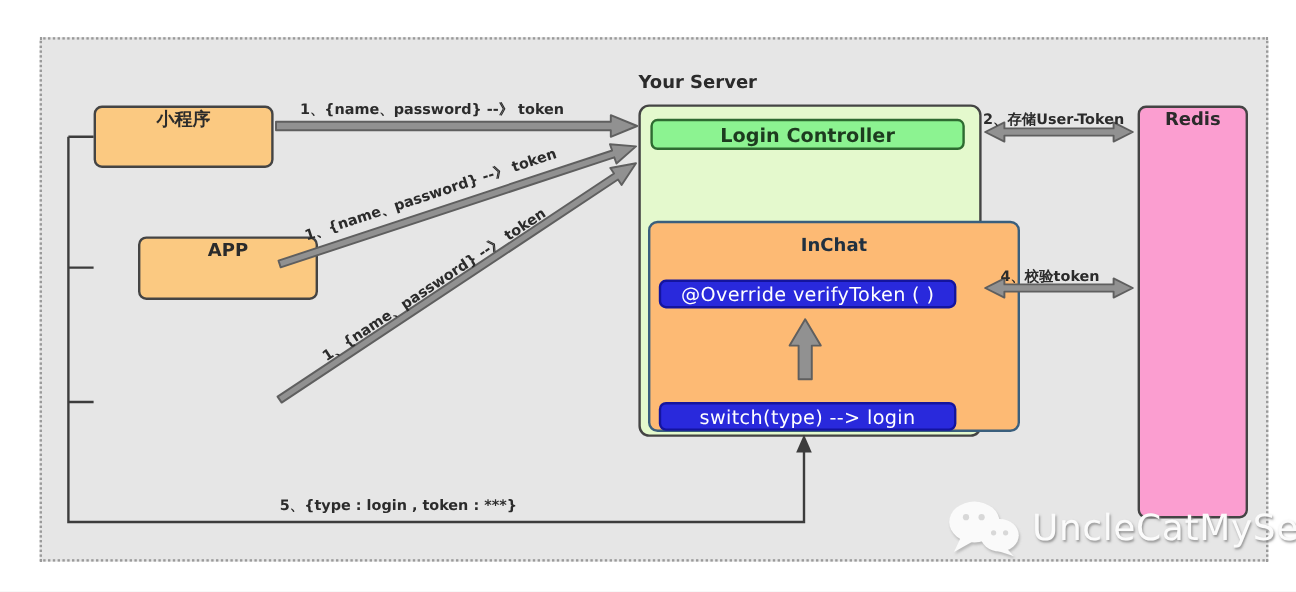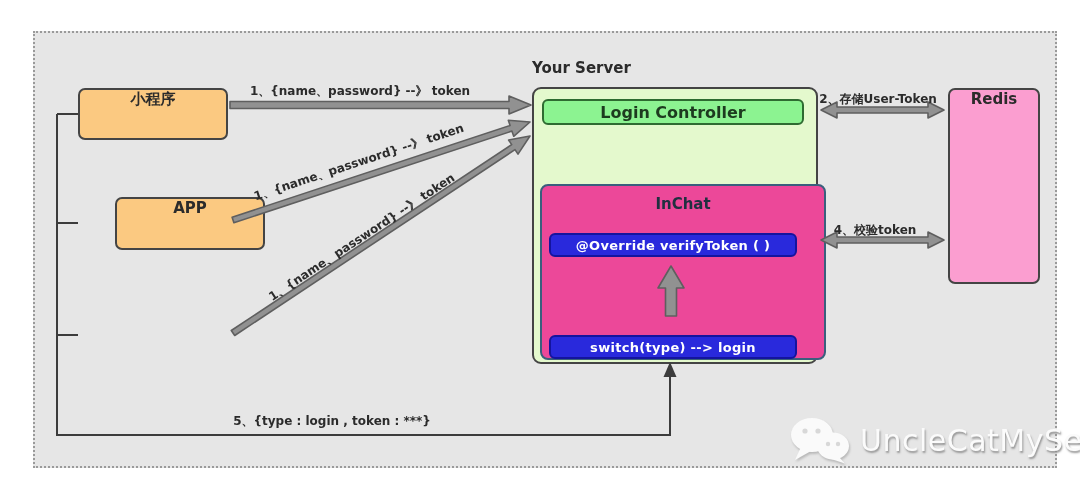--- a/index.html
+++ b/index.html
@@ -16,31 +16,31 @@
   .client-app  { top:197px; height:53px;margin-left:37px; }
   .client-web  { top:309px; height:53px; }
   .server { left:532px; top:87px; width:286px; height:277px; background:#e4f9cd;
             border-radius:9px; display:block; }
   .server-title { position:absolute; left:532px; top:59px; width:286px; text-align:left;
                   font-weight:bold; font-size:15px; color:#2b2b2b; z-index:2; }
   .login-ctrl { position:absolute; left:8px; top:10px; width:262px; height:26px;
                 background:#8cf391; border:2px solid #2e6b31; border-radius:6px;
                 display:flex; align-items:center; justify-content:center;
                 font-size:16px; font-weight:bold; color:#1d3b1f; }
-  .inchat { position:absolute; left:6px; top:95px; width:286px; height:176px;
-            background:#ec4899; border:2px solid #3a5f7d; border-radius:8px; }
+  .inchat { position:absolute; left:6px; top:95px; width:310px; height:176px;
+            background:#fdba74; border:2px solid #3a5f7d; border-radius:8px; }
   .inchat-title { position:absolute; left:0; top:9px; width:100%; text-align:center;
                   font-size:15px; font-weight:bold; color:#203040; }
   .code-btn { position:absolute; left:7px; width:248px; height:24px;
               background:#2929dc; border:2px solid #14149e; border-radius:6px;
               display:flex; align-items:center; justify-content:center;
-              color:#ffffff; font-size:13px; font-weight:bold; letter-spacing:0.3px; }
+              color:#ffffff; font-size:16px; font-weight:normal; letter-spacing:0.3px; }
   .btn-verify { top:47px; }
   .btn-switch { top:149px; }
-  .redis { left:948px; top:88px; width:92px; height:196px; background:#fb9ed0; font-size:15px; }
+  .redis { left:948px; top:88px; width:92px; height:344px; background:#fb9ed0; font-size:15px; }
   .lbl { position:absolute; font-size:12px; font-weight:bold; color:#2b2b2b;
          text-align:center; white-space:nowrap; z-index:4; }
   .lbl-step1-h   { left:240px; top:83px;  width:240px; }
   .lbl-step1-app { left:239px; top:154px; width:240px; transform:rotate(-18.3deg); }
   .lbl-step1-web { left:242px; top:229px; width:240px; transform:rotate(-33.5deg); }
   .lbl-step2     { left:798px; top:91px;  width:160px; }
   .lbl-step4     { left:795px; top:222px; width:160px; }
   .lbl-step3     { left:212px; top:413px; width:240px; }
   .watermark { position:absolute; left:788px; top:416px; display:flex; align-items:center;
                z-index:5; }

